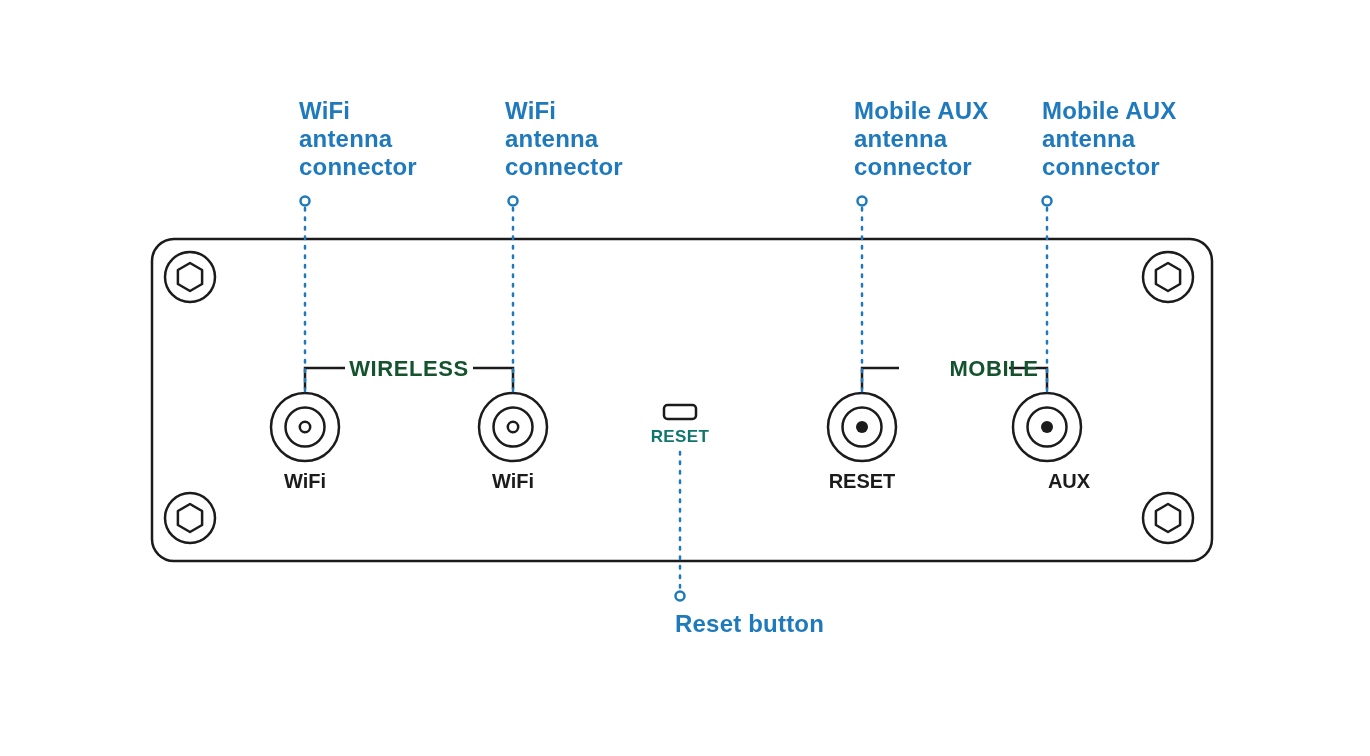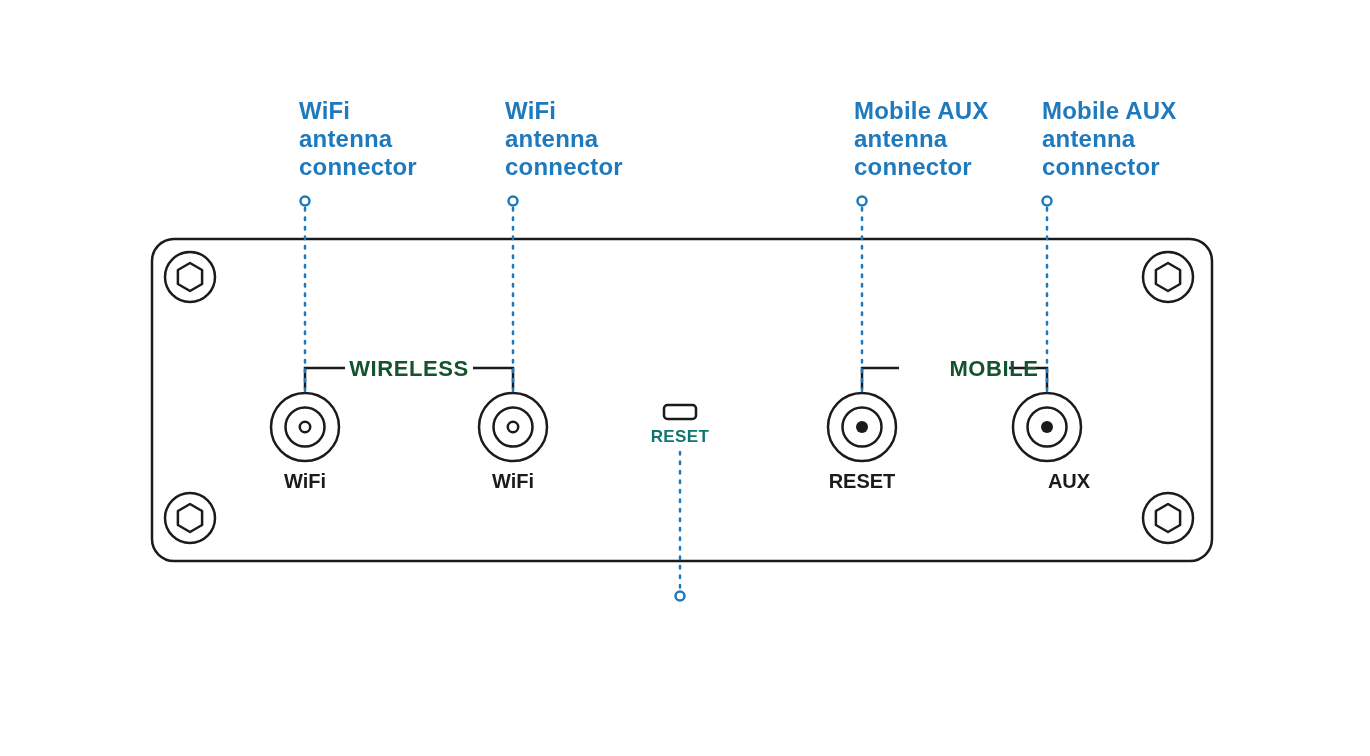--- a/index.html
+++ b/index.html
@@ -141,20 +141,21 @@
 connector</div>
 
   <div class="callout" style="left:854px; top:97px;">Mobile AUX
 antenna
 connector</div>
 
   <div class="callout" style="left:1042px; top:97px;">Mobile AUX
 antenna
 connector</div>
 
+  <div class="callout" style="left:675px; top:610px;">Reset button</div>
 
   <div class="group-label" style="left:409px; top:356px;">WIRELESS</div>
 
   <div class="group-label" style="left:994px; top:356px;">MOBILE</div>
 
   <div class="port-label" style="left:305px; top:470px;">WiFi</div>
 
   <div class="port-label" style="left:513px; top:470px;">WiFi</div>
 
   <div class="port-label" style="left:862px; top:470px;">RESET</div>

